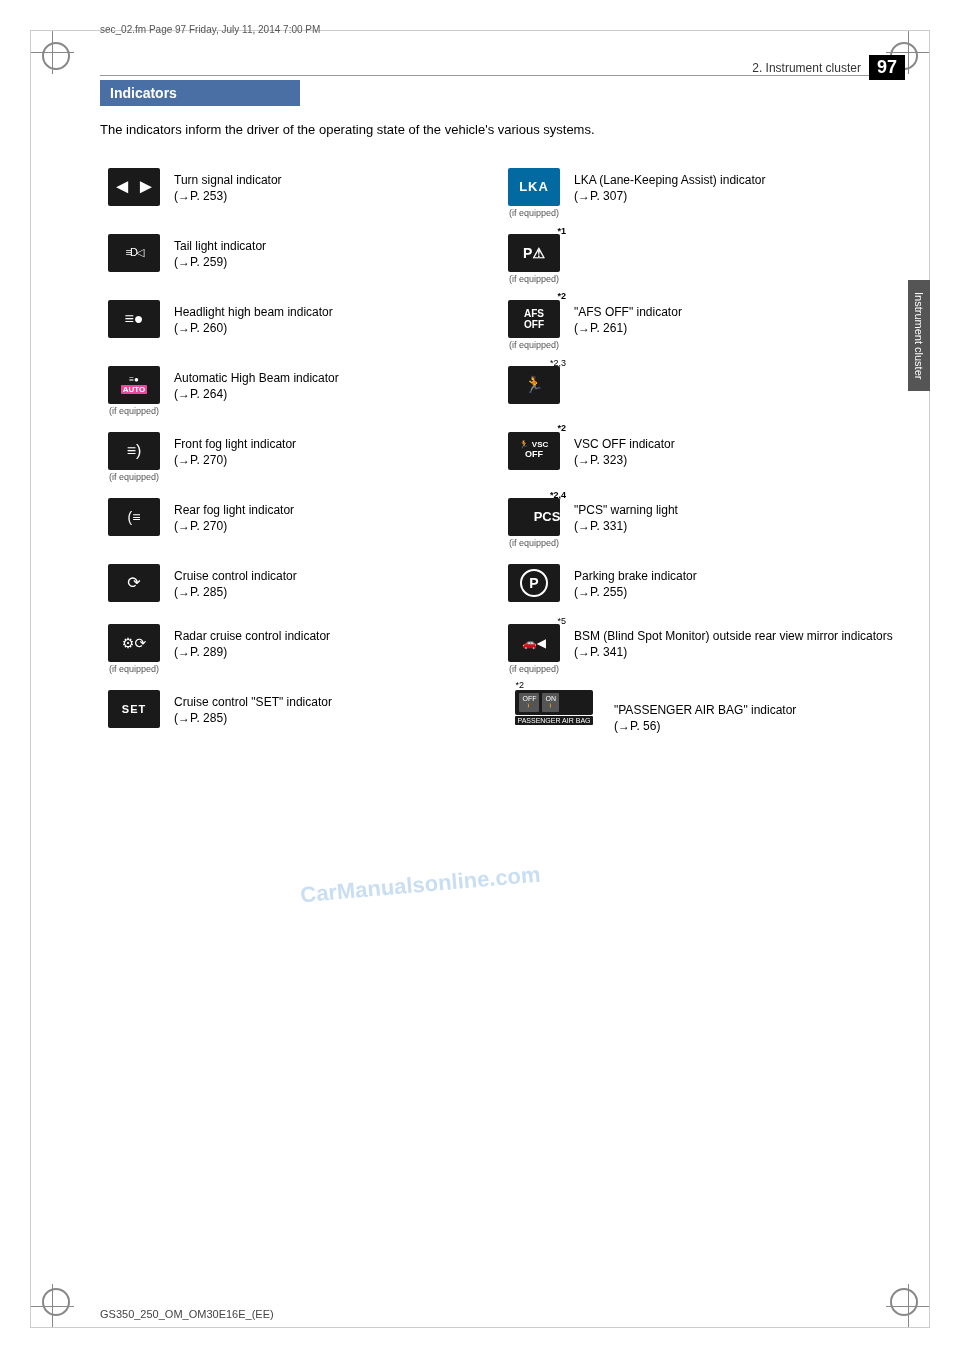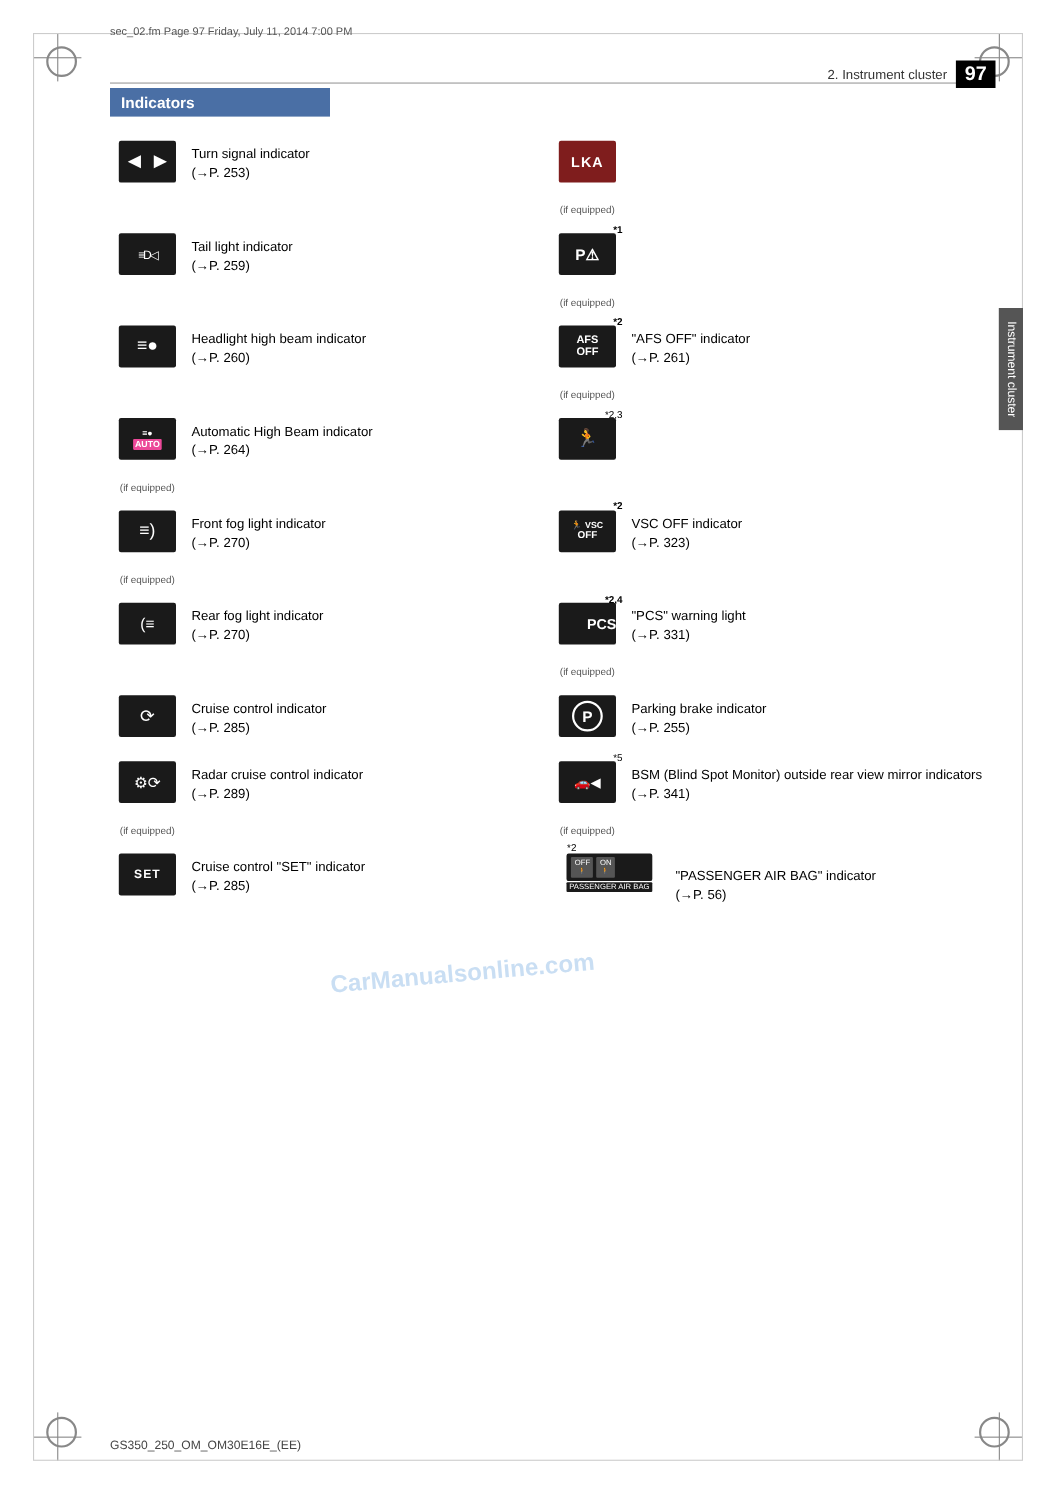--- a/index.html
+++ b/index.html
@@ -128,21 +128,21 @@
       justify-content: center;
       font-size: 18px;
       border-radius: 2px;
       position: relative;
     }
 
     .if-equipped {
       font-size: 9px;
       color: #555;
       text-align: center;
-      margin-top: 20px;
+      margin-top: 2px;
     }
 
     .superscript {
       font-size: 9px;
       position: absolute;
       top: -8px;
       right: -4px;
       color: #000;
     }
 
@@ -154,21 +154,21 @@
     }
 
     
     .icon-turn-signal {
       background: #1a1a1a;
       display: flex; align-items: center; justify-content: center;
       gap: 2px;
     }
 
     .icon-lka {
-      background: #7f1d1d;
+      background: #0369a1;
       font-size: 14px;
       font-weight: bold;
       letter-spacing: 1px;
     }
 
     
     .corner-circle {
       position: absolute;
       width: 28px;
       height: 28px;
@@ -261,20 +261,21 @@
 
 <div class="chapter-tab">
   <span>Instrument cluster</span>
 </div>
 
 <div class="content">
   
   <div class="section-heading">Indicators</div>
 
   
+  <p class="intro-text">The indicators inform the driver of the operating state of the vehicle's various systems.</p>
 
   
   <div class="watermark">CarManualsonline.com</div>
 
   
   <div class="indicators-grid">
 
     <div class="indicator-row">
       <div class="indicator-icon-wrap">
         <div class="indicator-icon icon-turn-signal">
@@ -285,20 +286,24 @@
       <div class="indicator-text">
         <span>Turn signal indicator</span><br>
         <span>(→P. 253)</span>
       </div>
     </div>
 
     <div class="indicator-row">
       <div class="indicator-icon-wrap">
         <div class="indicator-icon icon-lka" style="font-size:13px; font-weight:bold; letter-spacing:1px;">LKA</div>
         <span class="if-equipped">(if equipped)</span>
+      </div>
+      <div class="indicator-text">
+        <span>LKA (Lane-Keeping Assist) indicator</span><br>
+        <span>(→P. 307)</span>
       </div>
     </div>
 
     <div class="indicator-row">
       <div class="indicator-icon-wrap">
         <div class="indicator-icon" style="font-size:11px; letter-spacing:-2px; padding:2px;">
           <span style="color:#fff;">≡D◁</span>
         </div>
       </div>
       <div class="indicator-text">

